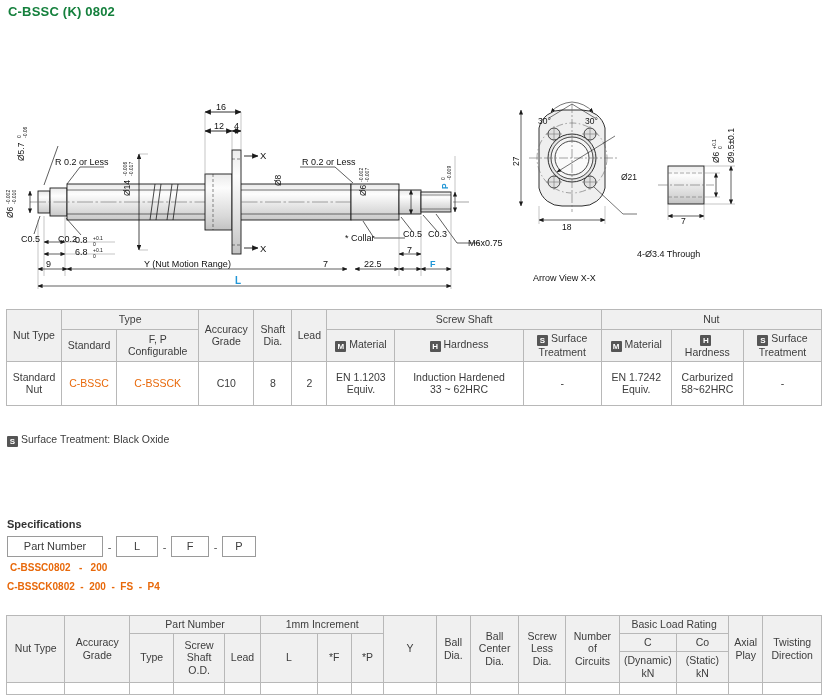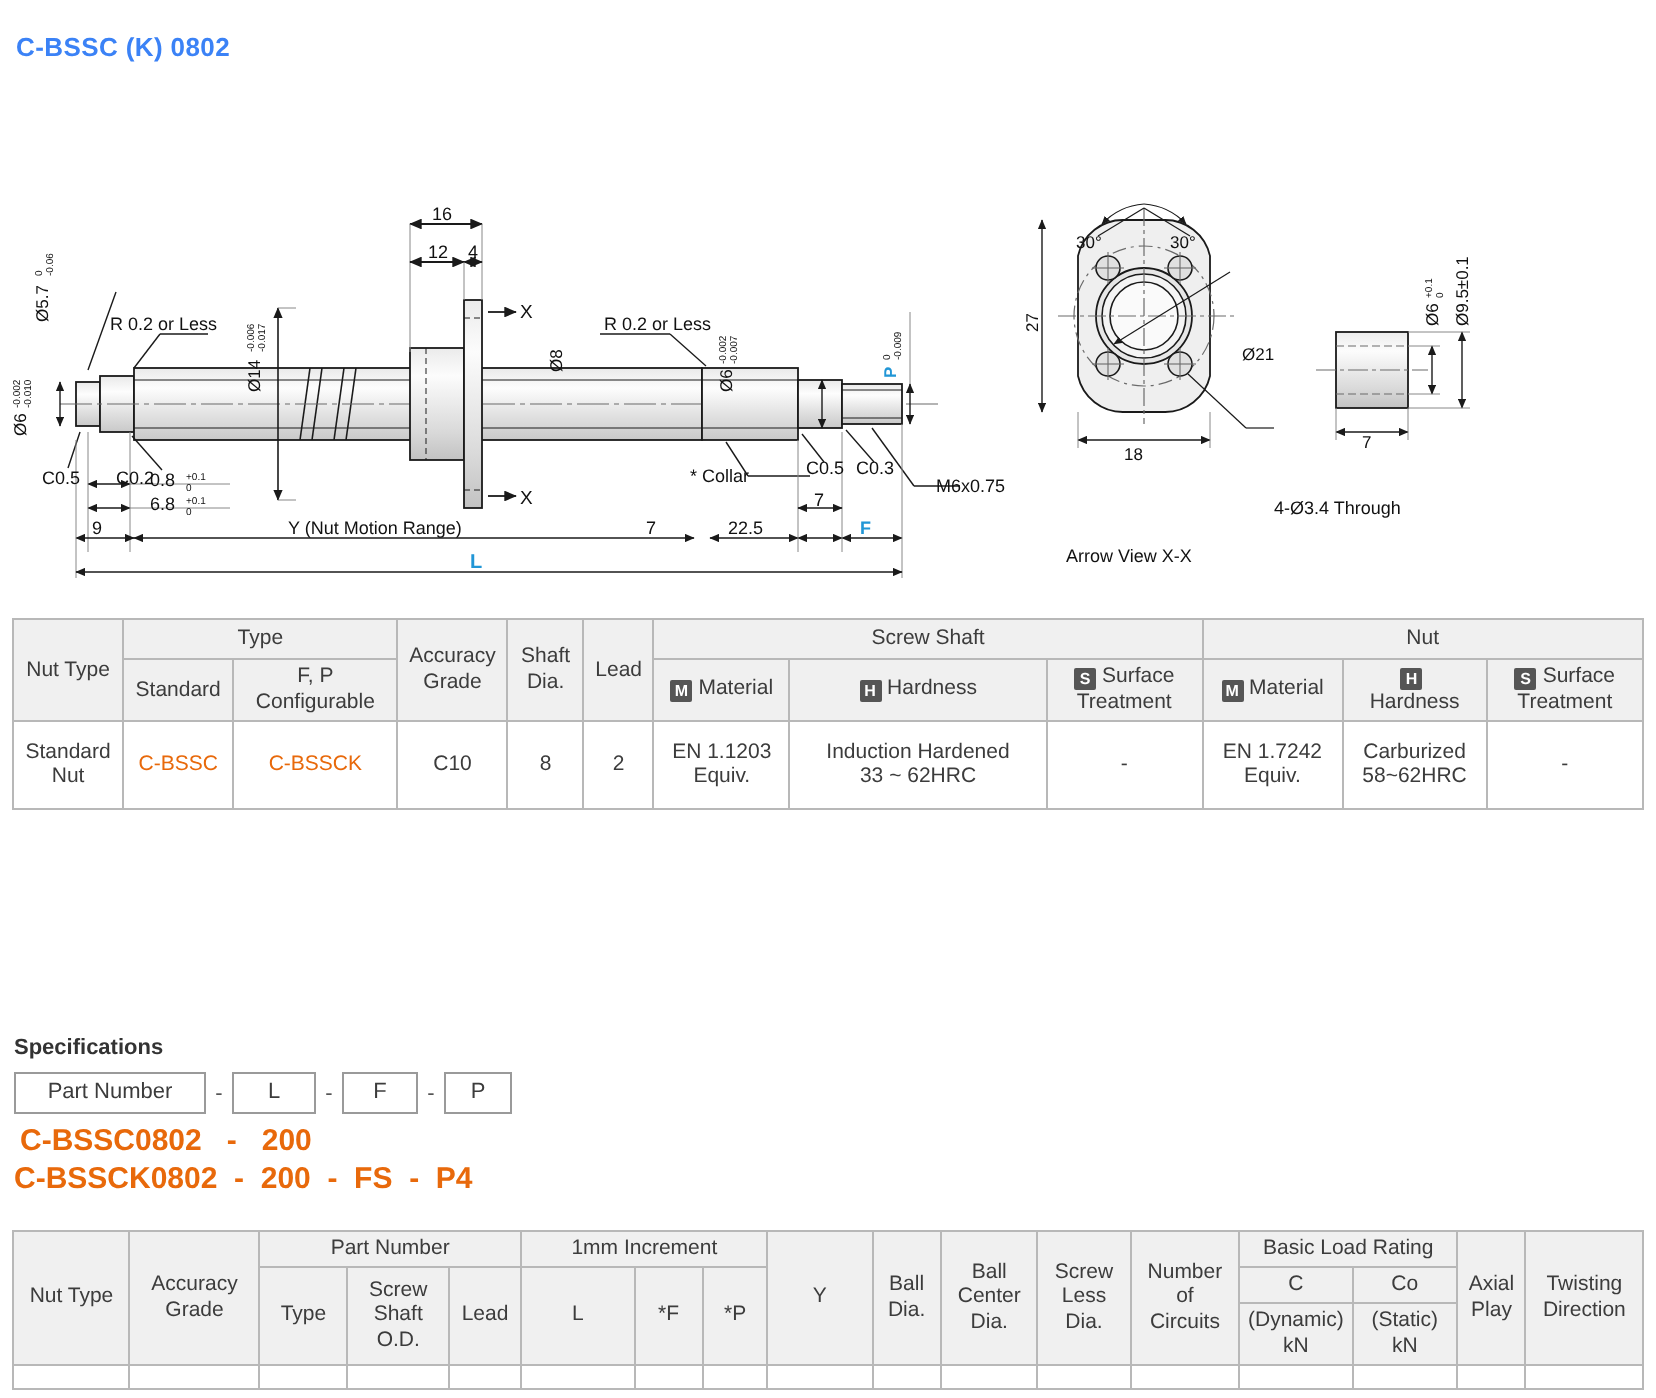--- a/index.html
+++ b/index.html
@@ -5,23 +5,23 @@
   * { box-sizing: border-box; }
   html, body {
     margin: 0; padding: 0;
     background: #ffffff;
     font-family: "Liberation Sans", sans-serif;
   }
   body { width: 828px; height: 699px; position: relative; overflow: hidden; }
 
   
   #page-title {
-    position: absolute; left: 8px; top: 16px;
+    position: absolute; left: 8px; top: 4px;
     font-size: 13px; font-weight: bold;
-    color: #3b82f6; letter-spacing: .2px;
+    color: #15803d; letter-spacing: .2px;
   }
 
   
   #drawing {
     position: absolute; left: 0; top: 26px;
     width: 828px; height: 268px;
   }
   #drawing svg { display: block; }
 
   
@@ -84,21 +84,21 @@
     border: 1px solid #9a9a9a;
     background: #fff;
     text-align: center;
     height: 21px; line-height: 19px;
     font-size: 11px;
   }
   .pn-sep { width: 13px; text-align: center; color: #555; font-size: 11px; }
 
   .code-line {
     position: absolute;
-    font-size: 15px; font-weight: bold; color: #e8690b;
+    font-size: 10px; font-weight: bold; color: #e8690b;
     white-space: pre;
   }
   #code-line-1 { left: 10px; top: 562px; }
   #code-line-2 { left: 7px; top: 581px; }
 
   
   #table-dims {
     position: absolute; left: 6px; top: 615px; width: 816px;
   }
   #table-dims th { height: 18px; }
@@ -477,20 +477,23 @@
       <td>
         <div>Carburized</div>
         <div>58~62HRC</div>
       </td>
       <td>-</td>
     </tr>
   </tbody>
 </table>
 
 <div id="notes">
+  <div>
+    <span class="badge">S</span><span>Surface Treatment: Black Oxide</span>
+  </div>
 </div>
 
 <div id="spec-title">Specifications</div>
 
 <div id="partnum-row">
   <div class="pn-box" style="width:96px">Part Number</div>
   <div class="pn-sep">-</div>
   <div class="pn-box" style="width:42px">L</div>
   <div class="pn-sep">-</div>
   <div class="pn-box" style="width:38px">F</div>

